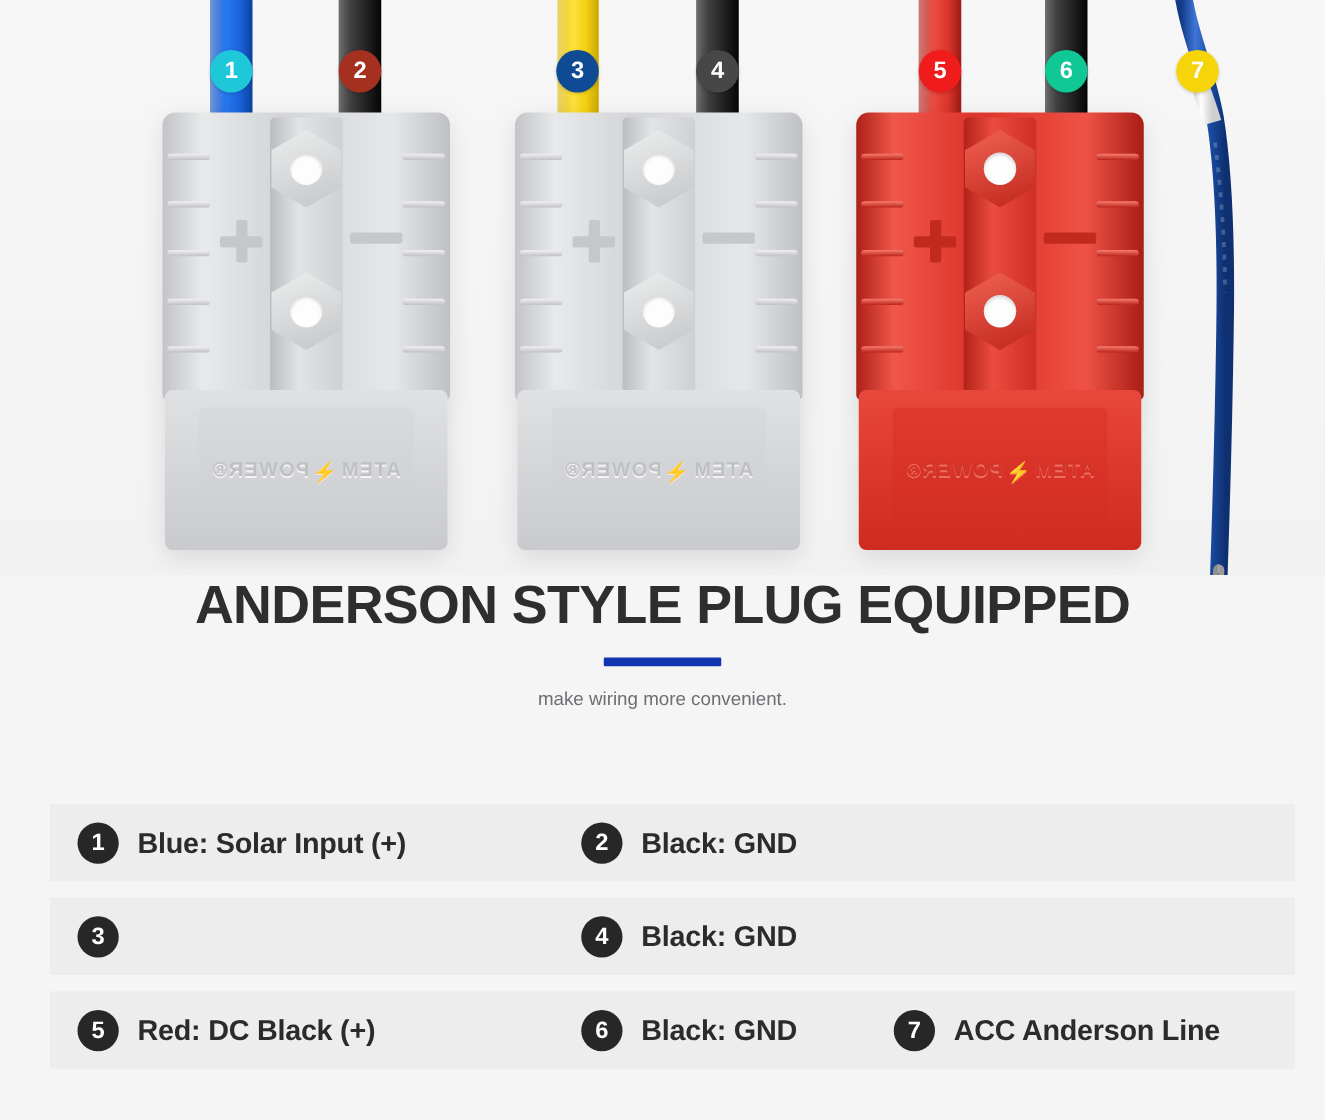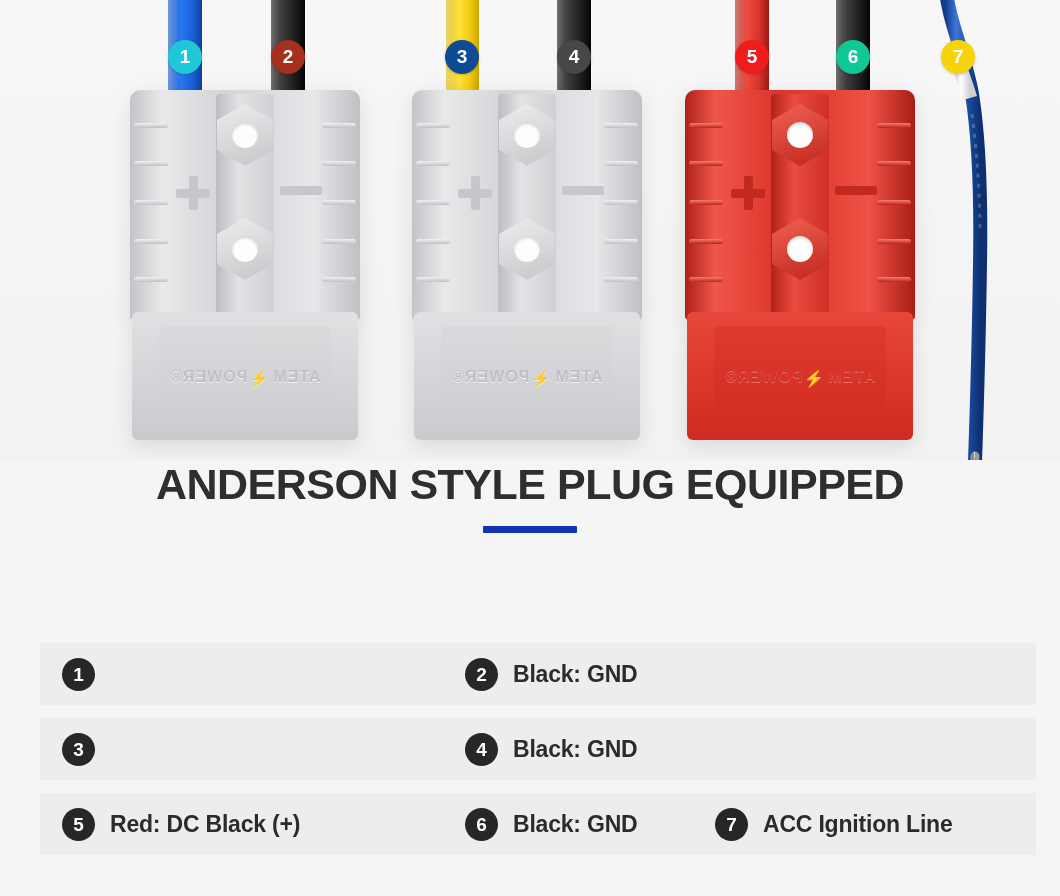--- a/index.html
+++ b/index.html
@@ -450,27 +450,29 @@
 
   <div class="badge" style="left:941px; top:40px; background:#f5d50a;">7</div>
 
 </div>
 
 <div class="title-block">
   <h1 class="main-title">ANDERSON STYLE PLUG EQUIPPED</h1>
 
   <div class="accent-bar" style="background:#1334b0;"></div>
 
+  <p class="subtitle">make wiring more convenient.</p>
 </div>
 
 <div class="legend">
 
   <div class="legend-row">
     <div class="legend-item col1">
       <span class="legend-badge">1</span>
+      <span class="legend-label">Blue: Solar Input (+)</span>
     </div>
     <div class="legend-item col2">
       <span class="legend-badge">2</span>
       <span class="legend-label">Black: GND</span>
     </div>
   </div>
 
   <div class="legend-row">
     <div class="legend-item col1">
       <span class="legend-badge">3</span>
@@ -485,17 +487,17 @@
     <div class="legend-item col1">
       <span class="legend-badge">5</span>
       <span class="legend-label">Red: DC Black (+)</span>
     </div>
     <div class="legend-item col2">
       <span class="legend-badge">6</span>
       <span class="legend-label">Black: GND</span>
     </div>
     <div class="legend-item col3">
       <span class="legend-badge">7</span>
-      <span class="legend-label">ACC Ignition Line</span>
+      <span class="legend-label">ACC Anderson Line</span>
     </div>
   </div>
 
 </div>
 
 </body></html>

